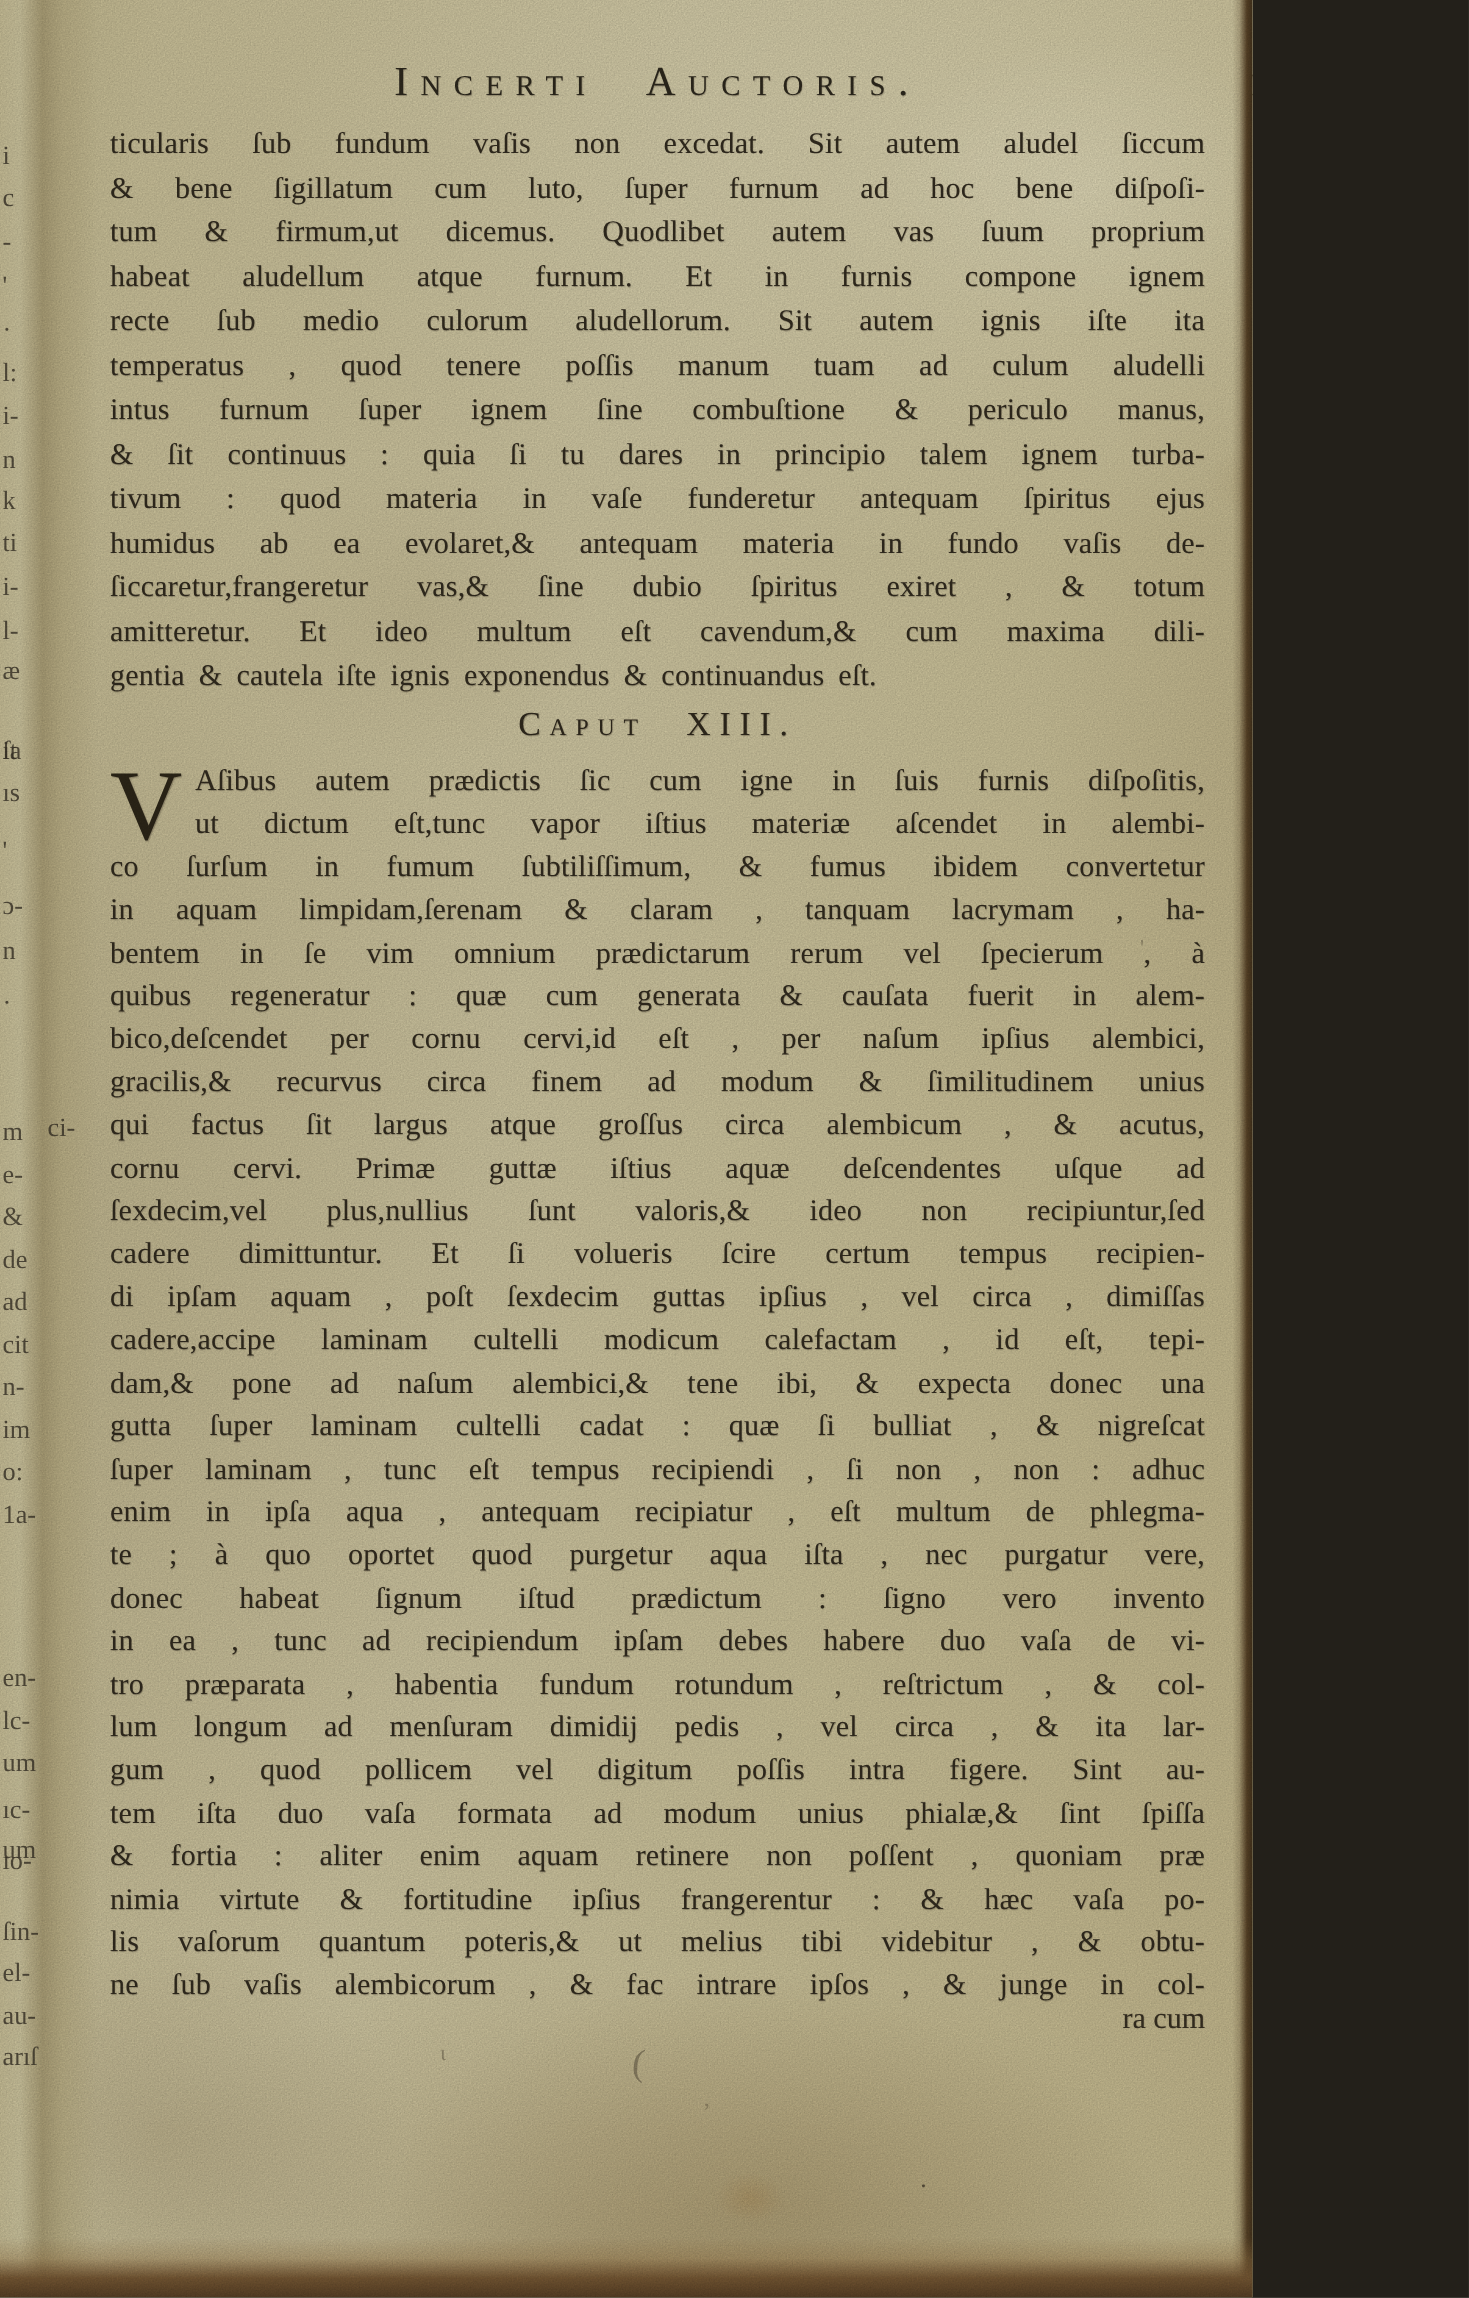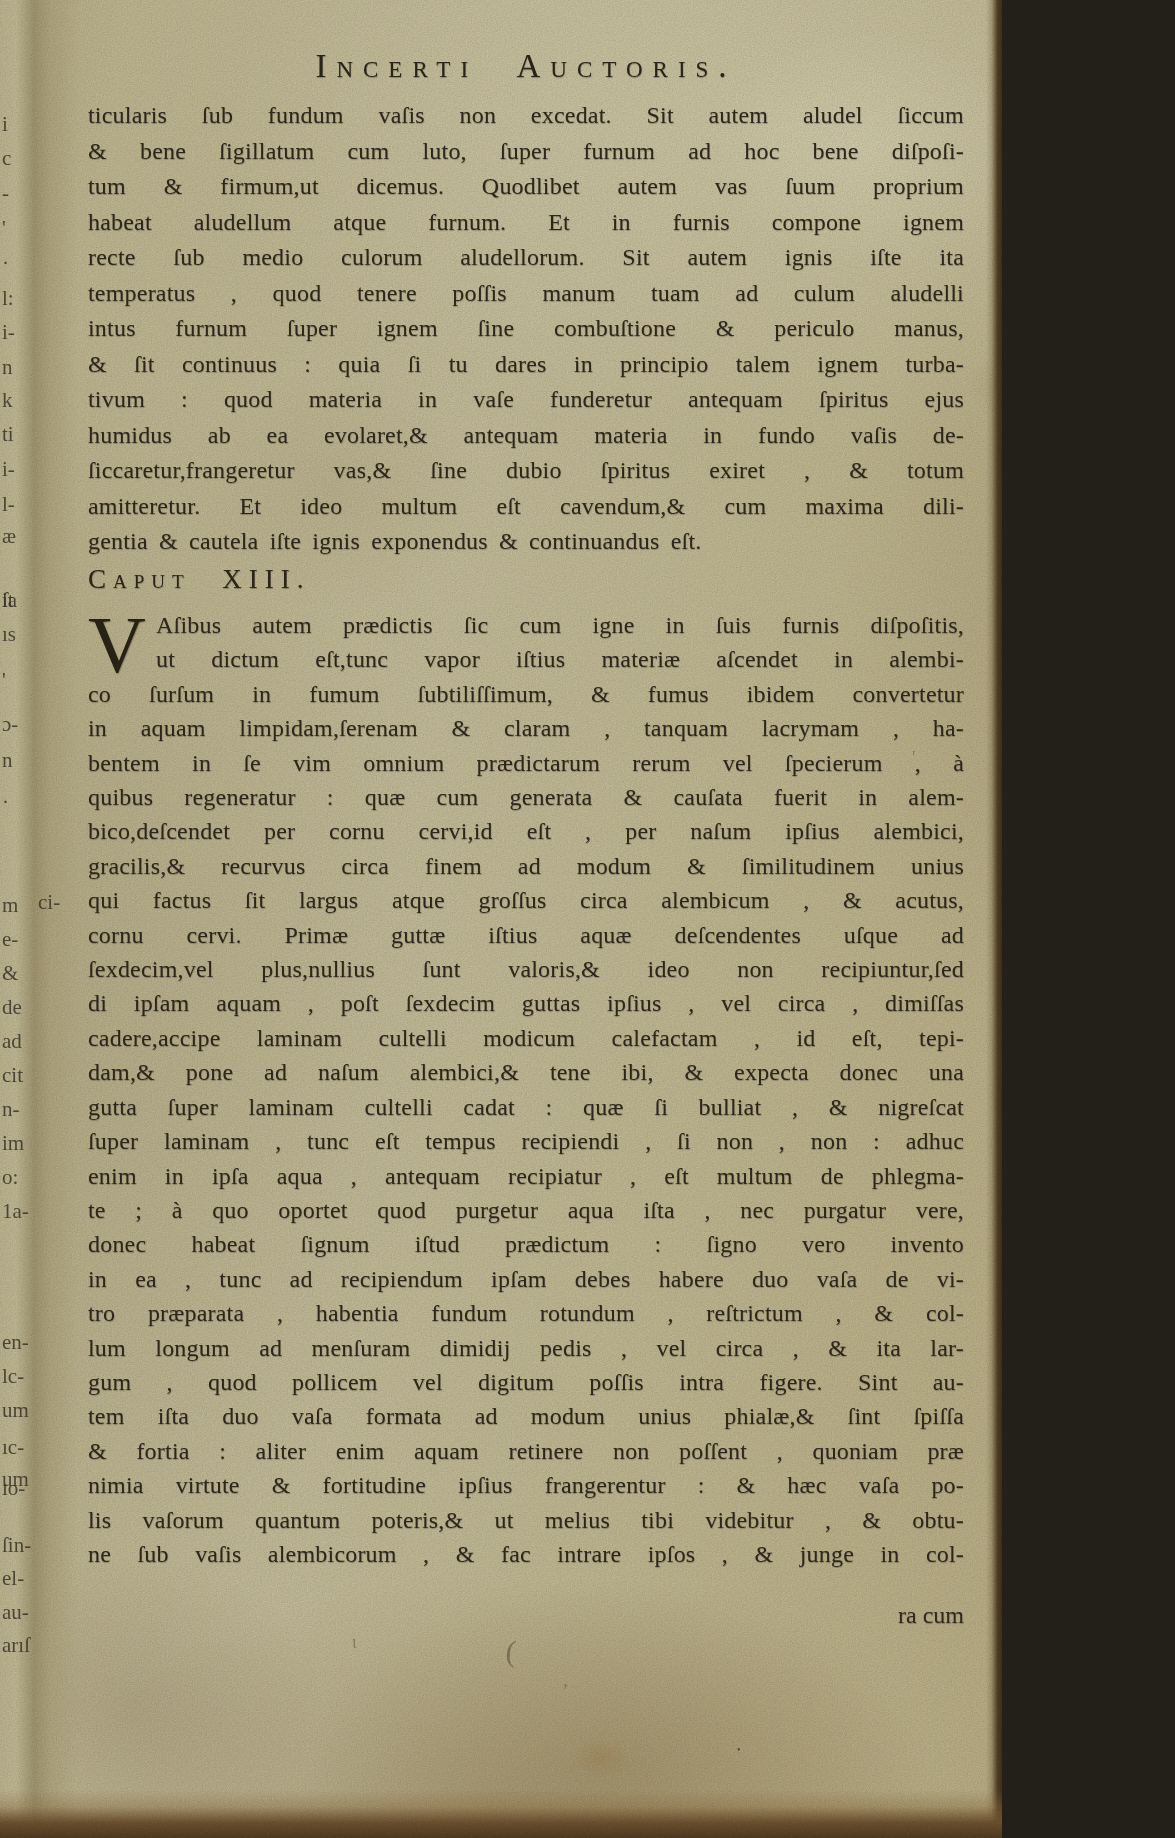--- a/index.html
+++ b/index.html
@@ -34,21 +34,21 @@
   .pagenum{position:absolute;left:810px;top:52px;width:130px;text-align:right;
     font-size:27px;letter-spacing:2px;color:#35301f;text-shadow:0.5px 0.6px 0.8px rgba(60,50,35,0.35);}
   .para{position:absolute;left:0;width:876px;}
   .p1{top:98px;}
   .p2{top:608px;}
   .line{font-size:24px;line-height:35.5px;text-align:justify;text-align-last:justify;
     letter-spacing:0.2px;color:#342d20;text-shadow:0.4px 0.6px 0.7px rgba(62,52,36,0.32);white-space:normal;}
   .p2 .line{line-height:34.4px;}
   .line.lastline{text-align-last:left;word-spacing:5px;}
   .line.indent{padding-left:68px;}
-  .chapter{position:absolute;left:0;top:564px;width:100%;
+  .chapter{position:absolute;left:0;top:564px;width:100%;text-align:center;
     font-variant:small-caps;font-size:27px;letter-spacing:7px;word-spacing:18px;color:#322b1e;
     text-shadow:0.5px 0.6px 0.8px rgba(60,50,35,0.35);}
   .dropcap{position:absolute;left:0;top:4px;font-size:80px;line-height:66px;color:#2f2819;
     text-shadow:0.8px 1px 1px rgba(60,50,35,0.35);}
   .catchword{position:absolute;left:0;top:1602px;width:876px;text-align:right;
     font-size:24px;color:#3a3223;text-shadow:0.4px 0.6px 0.7px rgba(62,52,36,0.32);}
   .frag{position:absolute;font-family:"Liberation Serif","DejaVu Serif",serif;font-size:21px;
     color:#3e372a;opacity:0.82;filter:blur(0.25px);}
   .mark{position:absolute;color:#4a4030;pointer-events:none;}
   .tear{position:absolute;left:1046px;top:912px;width:129px;height:368px;pointer-events:none;}
@@ -101,20 +101,21 @@
       <div class="line indent">ut dictum eſt,tunc vapor iſtius materiæ aſcendet in alembi-</div>
       <div class="line">co ſurſum in fumum ſubtiliſſimum, &amp; fumus ibidem convertetur</div>
       <div class="line">in aquam limpidam,ſerenam &amp; claram , tanquam lacrymam , ha-</div>
       <div class="line">bentem in ſe vim omnium prædictarum rerum vel ſpecierum , à</div>
       <div class="line">quibus regeneratur : quæ cum generata &amp; cauſata fuerit in alem-</div>
       <div class="line">bico,deſcendet per cornu cervi,id eſt , per naſum ipſius alembici,</div>
       <div class="line">gracilis,&amp; recurvus circa finem ad modum &amp; ſimilitudinem unius</div>
       <div class="line">qui factus ſit largus atque groſſus circa alembicum , &amp; acutus,</div>
       <div class="line">cornu cervi. Primæ guttæ iſtius aquæ deſcendentes uſque ad</div>
       <div class="line">ſexdecim,vel plus,nullius ſunt valoris,&amp; ideo non recipiuntur,ſed</div>
+      <div class="line">cadere dimittuntur. Et ſi volueris ſcire certum tempus recipien-</div>
       <div class="line">di ipſam aquam , poſt ſexdecim guttas ipſius , vel circa , dimiſſas</div>
       <div class="line">cadere,accipe laminam cultelli modicum calefactam , id eſt, tepi-</div>
       <div class="line">dam,&amp; pone ad naſum alembici,&amp; tene ibi, &amp; expecta donec una</div>
       <div class="line">gutta ſuper laminam cultelli cadat : quæ ſi bulliat , &amp; nigreſcat</div>
       <div class="line">ſuper laminam , tunc eſt tempus recipiendi , ſi non , non : adhuc</div>
       <div class="line">enim in ipſa aqua , antequam recipiatur , eſt multum de phlegma-</div>
       <div class="line">te ; à quo oportet quod purgetur aqua iſta , nec purgatur vere,</div>
       <div class="line">donec habeat ſignum iſtud prædictum : ſigno vero invento</div>
       <div class="line">in ea , tunc ad recipiendum ipſam debes habere duo vaſa de vi-</div>
       <div class="line">tro præparata , habentia fundum rotundum , reſtrictum , &amp; col-</div>

